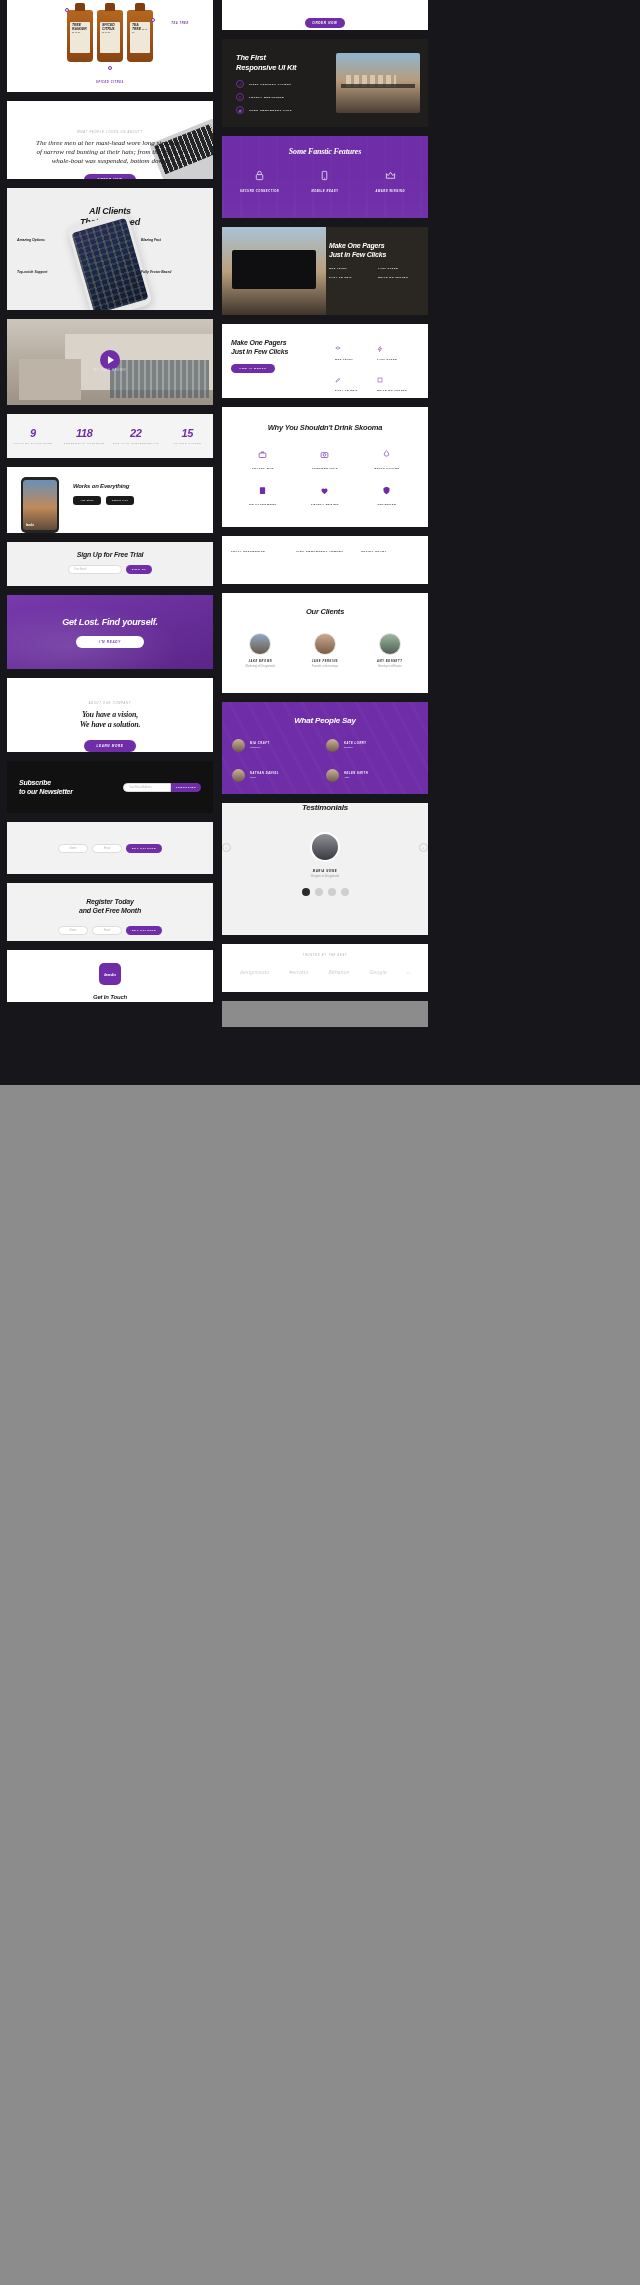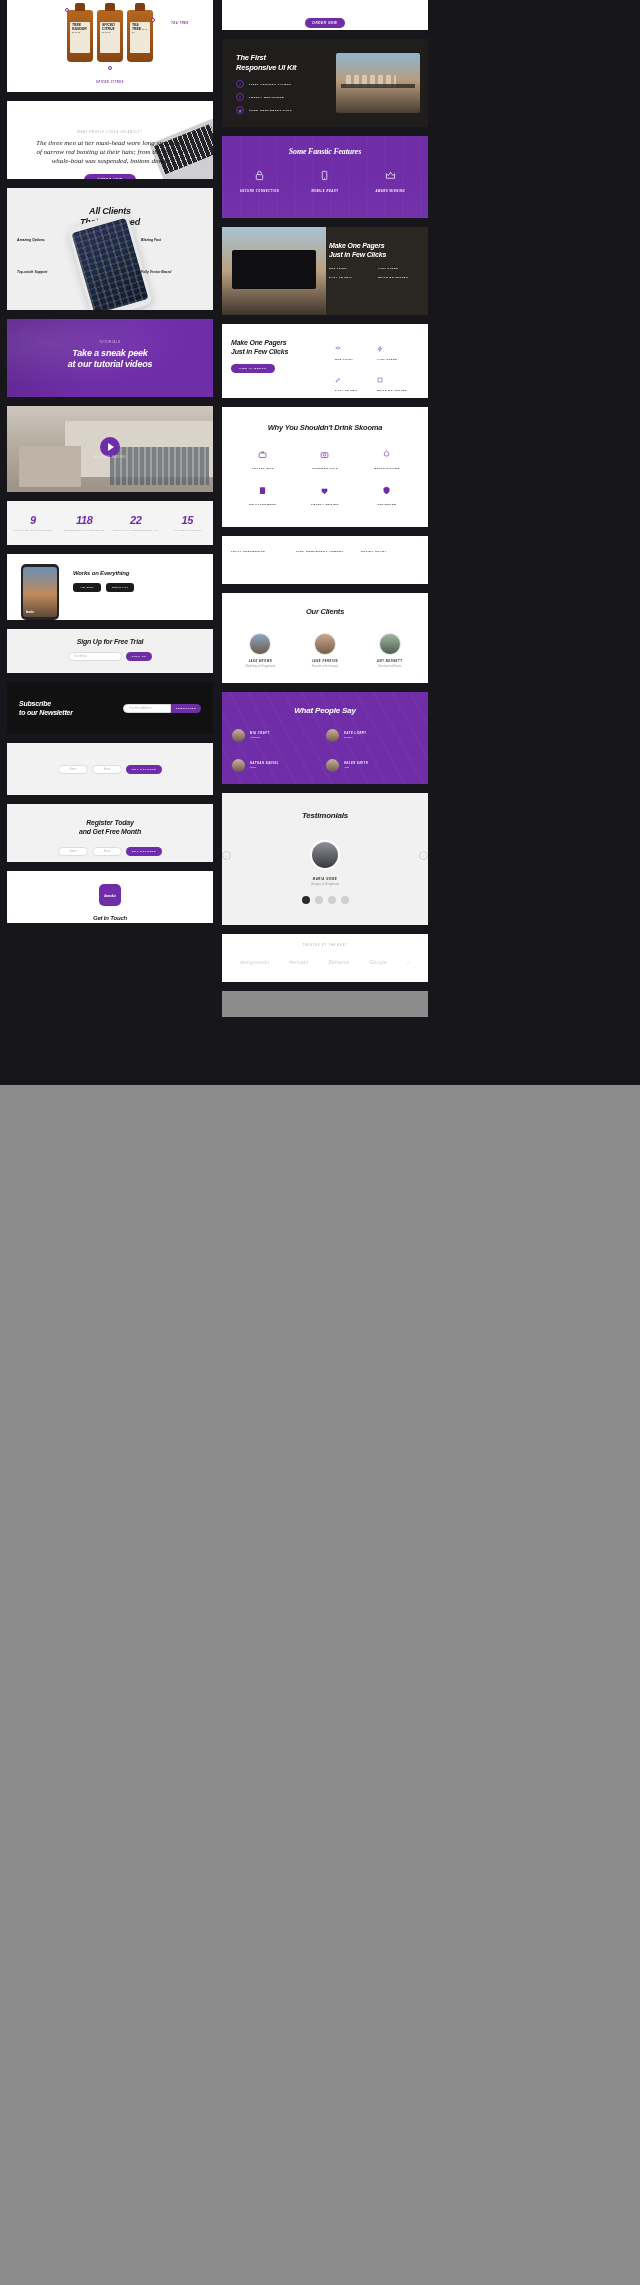--- a/index.html
+++ b/index.html
@@ -211,21 +211,21 @@
   #r-onepager-dark { height: 88px; background:#2a2622; position:relative; overflow:hidden;}
   .dk-img{
     position:absolute;left:0;top:0;width:104px;height:100%;
     background:linear-gradient(180deg,#a9c3d6 0%, #bba07f 50%, #3f352c 100%);
   }
   .dk-img .scr{position:absolute;left:10%;top:26%;width:80%;height:44%;background:#0f0f12;border-radius:2px;}
   #r-onepager-light { height: 74px; background:#fff; }
   #r-skooma { height: 120px; background:#fff; }
   .sk-ico{width:9px;height:9px;margin:0 auto 4px;color:#6f2da8;}
   #r-threecol { height: 48px; background:#fff; }
-  #r-clients { height: 90px; background:#fff; }
+  #r-clients { height: 100px; background:#fff; }
   .avatar{
     width:22px;height:22px;border-radius:50%;margin:0 auto 5px;
     background:linear-gradient(180deg,#8fa8c4,#6b5a4a);
     border:1px solid #e3e3e3;
   }
   .avatar.a2{background:linear-gradient(180deg,#c9a88f,#7a5c46);}
   .avatar.a3{background:linear-gradient(180deg,#9fb8a0,#4f5e52);}
   #r-whatpeople { height: 92px; background:#6f2da8; position:relative; overflow:hidden;}
   #r-whatpeople::before{
     content:"";position:absolute;inset:0;opacity:.22;
@@ -322,34 +322,20 @@
         <div style="position:absolute;right:10px;top:50px;" class="feat-col">
           <h4>Blazing Fast</h4>
           <div class="micro"><span class="blur-line" style="width:98%"></span><span class="blur-line" style="width:92%"></span><span class="blur-line" style="width:96%"></span><span class="blur-line" style="width:76%"></span></div>
         </div>
         <div style="position:absolute;right:10px;top:82px;" class="feat-col">
           <h4>Fully Vector Based</h4>
           <div class="micro"><span class="blur-line" style="width:96%"></span><span class="blur-line" style="width:90%"></span><span class="blur-line" style="width:94%"></span><span class="blur-line" style="width:60%"></span></div>
         </div>
       </div>
 
-      <div class="card purple" id="c-sneak">
-        <div class="t-c" style="position:relative;z-index:2;padding-top:22px;">
-          <div class="eyebrow w">TUTORIALS</div>
-          <div class="hdg w" style="font-size:9px;line-height:11px;margin-top:4px;">
-            <span>Take a sneak peek</span><br>
-            <span>at our tutorial videos</span>
-          </div>
-          <div class="micro w" style="margin:7px auto 0;width:150px;">
-            <span class="blur-line w" style="width:100%"></span>
-            <span class="blur-line w" style="width:96%"></span>
-            <span class="blur-line w" style="width:74%;margin:2px auto;"></span>
-          </div>
-        </div>
-      </div>
 
       <div class="card" id="c-video">
         <div class="bldg">
           <div class="b1"></div>
             <div class="b2"></div>
             <div class="glass"></div>
         </div>
         <div class="play-btn">
             <i></i>
           </div>
@@ -398,21 +384,43 @@
           <div class="micro" style="margin:5px auto 0;width:130px;">
             <span class="blur-line" style="width:100%"></span><span class="blur-line" style="width:62%;margin:2px auto;"></span>
           </div>
           <div style="display:flex;justify-content:center;align-items:center;gap:4px;margin-top:7px;">
             <div class="input-box">Your Email</div>
             <div class="pill" style="width:26px;padding:3px 0;font-size:2.4px;">SIGN UP</div>
           </div>
         </div>
       </div>
 
-
+      <div class="card purple" id="c-getlost">
+        <div class="t-c" style="position:relative;z-index:2;padding-top:22px;">
+          <div class="hdg w" style="font-size:9px;">Get Lost. Find yourself.</div>
+          <div class="micro w" style="margin:6px auto 0;width:140px;">
+            <span class="blur-line w" style="width:100%"></span><span class="blur-line w" style="width:84%;margin:2px auto;"></span>
+          </div>
+          <div class="pill white" style="margin:9px auto 0;width:68px;border-radius:10px;">I'M READY</div>
+          <div class="micro w" style="margin:6px auto 0;width:110px;opacity:.8;">
+            <span class="blur-line w" style="width:58%;margin:2px auto;"></span><span class="blur-line w" style="width:86%;margin:2px auto;"></span>
+          </div>
+        </div>
+      </div>
+
+      <div class="card" id="c-vision">
+        <div class="t-c" style="padding-top:24px;">
+          <div class="eyebrow">ABOUT OUR COMPANY</div>
+          <div class="hdg" style="font-size:8px;line-height:10px;margin-top:5px;font-family:'Liberation Serif',serif;">
+            <span>You have a vision,</span><br>
+            <span>We have a solution.</span>
+          </div>
+          <div class="pill" style="margin:10px auto 0;">LEARN MORE</div>
+        </div>
+      </div>
 
       <div class="card black" id="c-newsletter">
         <div style="display:flex;align-items:center;height:100%;padding:0 12px;gap:10px;">
           <div class="hdg w" style="font-size:7px;line-height:9px;flex:none;">
             <span>Subscribe</span><br>
             <span>to our Newsletter</span>
           </div>
           <div style="display:flex;align-items:center;gap:0;margin-left:auto;">
             <div class="input-box" style="border-radius:9px 0 0 9px;width:48px;">Your Email Address</div>
             <div class="pill" style="border-radius:0 9px 9px 0;width:30px;padding:3px 0;font-size:2.4px;">SUBSCRIBE</div>
@@ -743,21 +751,21 @@
                   <div class="micro w" style="font-size:2.2px;">Artist</div>
                 </div>
               </div>
               <div class="micro w" style="margin-top:5px;"><span class="blur-line w" style="width:98%"></span><span class="blur-line w" style="width:92%"></span><span class="blur-line w" style="width:64%"></span></div>
             </div>
           </div>
         </div>
       </div>
 
       <div class="card lgrey" id="r-testim">
-        <div class="t-c" style="padding-top:18px;">
+        <div class="t-c" style="">
           <div class="hdg" style="font-size:8px;">Testimonials</div>
           <div class="micro" style="margin:6px auto 0;width:140px;">
             <span class="blur-line" style="width:96%;margin:2px auto;"></span><span class="blur-line" style="width:70%;margin:2px auto;"></span>
           </div>
           <div style="display:flex;align-items:center;justify-content:center;gap:22px;margin-top:20px;">
             <div class="arrow-c">‹</div>
             <div class="big-ava"></div>
             <div class="arrow-c">›</div>
           </div>
           <div class="tiny-title" style="font-size:2.8px;margin-top:7px;">MARIA NOWE</div>

